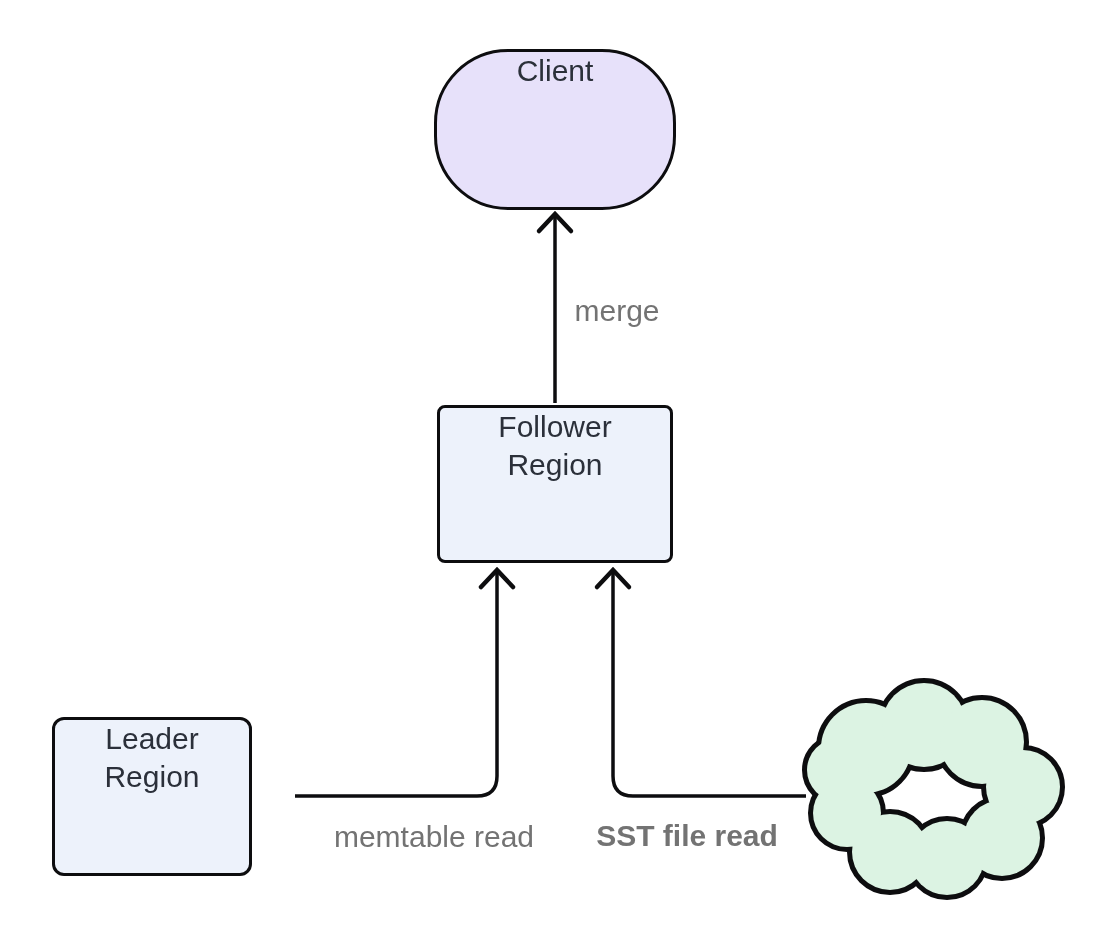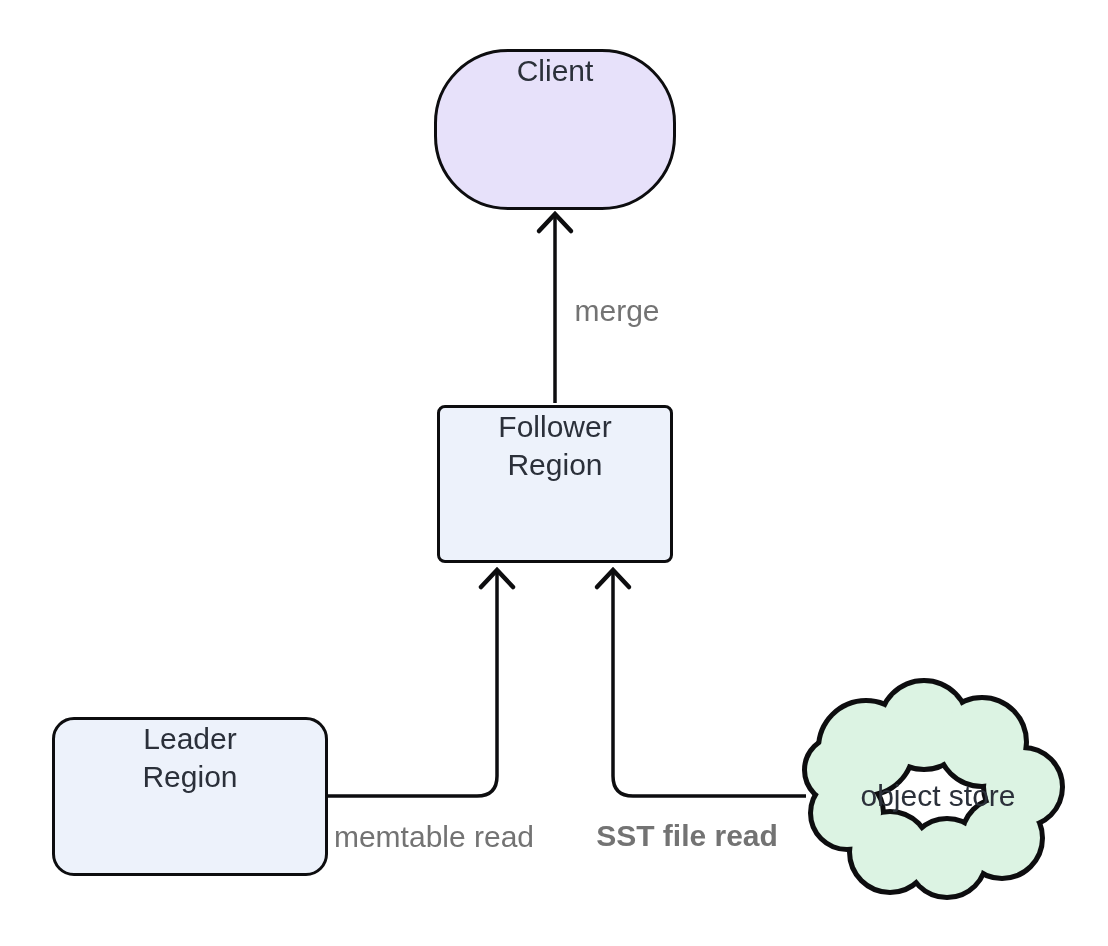--- a/index.html
+++ b/index.html
@@ -61,22 +61,22 @@
     background: #e7e1fa;
   }
   .node-follower {
     left: 437px; top: 405px;
     width: 236px; height: 158px;
     border-radius: 8px;
     background: #edf2fb;
   }
   .node-leader {
     left: 52px; top: 717px;
-    width: 276px; height: 159px;
-    border-radius: 22px;
+    width: 200px; height: 159px;
+    border-radius: 12px;
     background: #edf2fb;
   }
   .cloud-label {
     position: absolute;
     left: 938px; top: 796px;
     transform: translate(-50%, -50%);
     color: #2b303a;
     font-size: 30px;
     white-space: nowrap;
   }
@@ -133,19 +133,18 @@
   <div class="node node-follower">
     <span>Follower</span>
     <span>Region</span>
   </div>
 
   <div class="node node-leader">
     <span>Leader</span>
     <span>Region</span>
   </div>
 
-  <div class="cloud-label">object store</div>
 
   <div class="edge-label label-merge">merge</div>
   <div class="edge-label label-memtable">memtable read</div>
   <div class="edge-label label-sst">SST file read</div>
 
 </div>
 
 </body></html>

